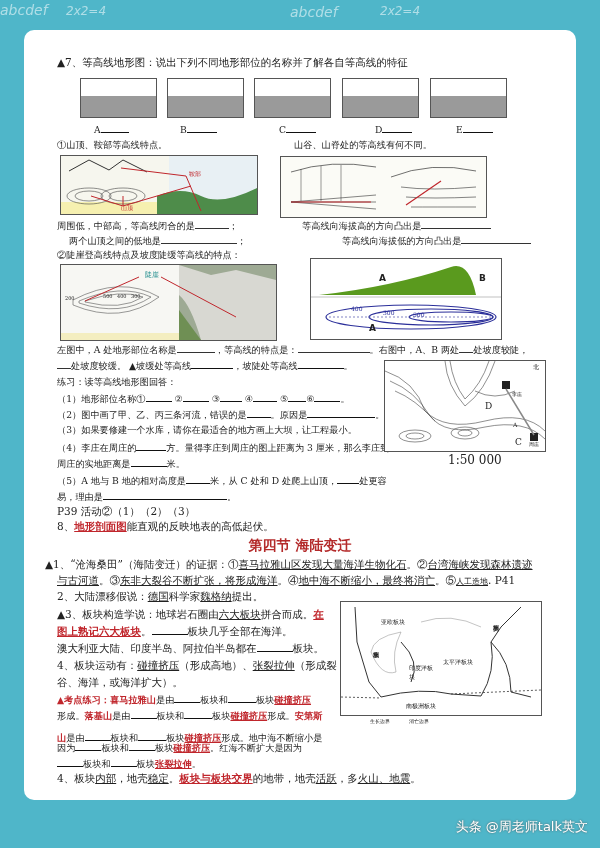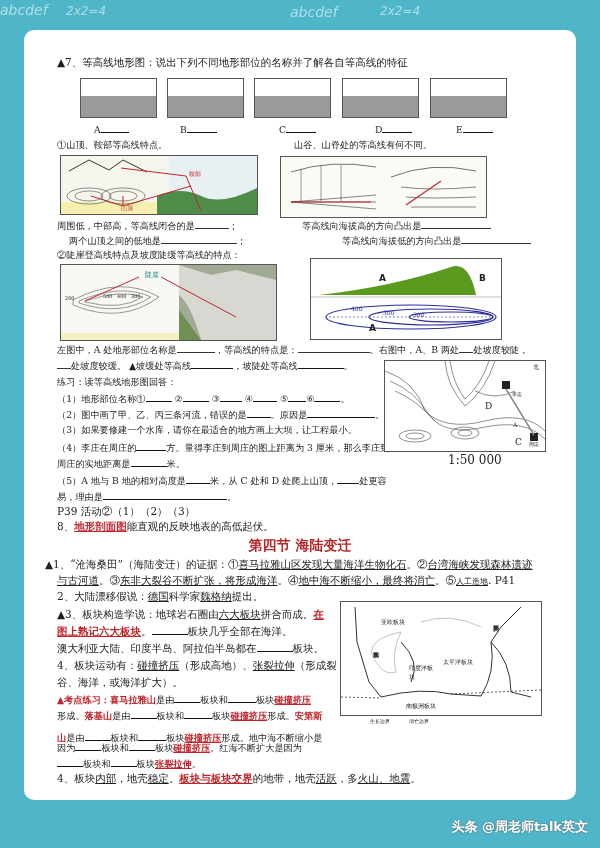--- a/index.html
+++ b/index.html
@@ -8,21 +8,21 @@
   .card{position:absolute;left:24px;top:30px;width:552px;height:770px;background:#fff;border-radius:10px;}
   .line{position:absolute;white-space:nowrap;font-size:9.2px;}
   .blank{display:inline-block;border-bottom:1px solid #333;height:9px;vertical-align:baseline;}
   .bb{border-bottom:1.4px solid #111;}
   .u{text-decoration:underline;}
   .red{color:#c0262c;font-weight:bold;}
   .redu{color:#c0262c;font-weight:bold;text-decoration:underline;}
   .fig{position:absolute;border:1px solid #555;background:#f4f4f4;overflow:hidden;}
   .title{position:absolute;left:0;width:600px;text-align:center;color:#b42a2a;font-weight:bold;font-size:14px;}
   .bigline{font-size:10.5px;}
-  .watermark{position:absolute;right:12px;top:818px;color:#fff;font-family:"DejaVu Sans",sans-serif;font-size:13px;text-shadow:0 0 2px #555;font-weight:bold;}
+  .watermark{position:absolute;right:12px;top:818px;color:#fff;font-family:"DejaVu Sans",sans-serif;font-size:13px;text-shadow:0 0 2px #555;}
   .lbl{position:absolute;font-size:8px;}
 </style>
 </head>
 <body>
 
 <div class="doodle" style="left:0;top:2px;font-size:14px;">abcdef</div>
 <div class="doodle" style="left:66px;top:4px;font-size:12px;">2x2=4</div>
 <div class="doodle" style="left:290px;top:4px;font-size:14px;">abcdef</div>
 <div class="doodle" style="left:380px;top:4px;font-size:12px;">2x2=4</div>
 

